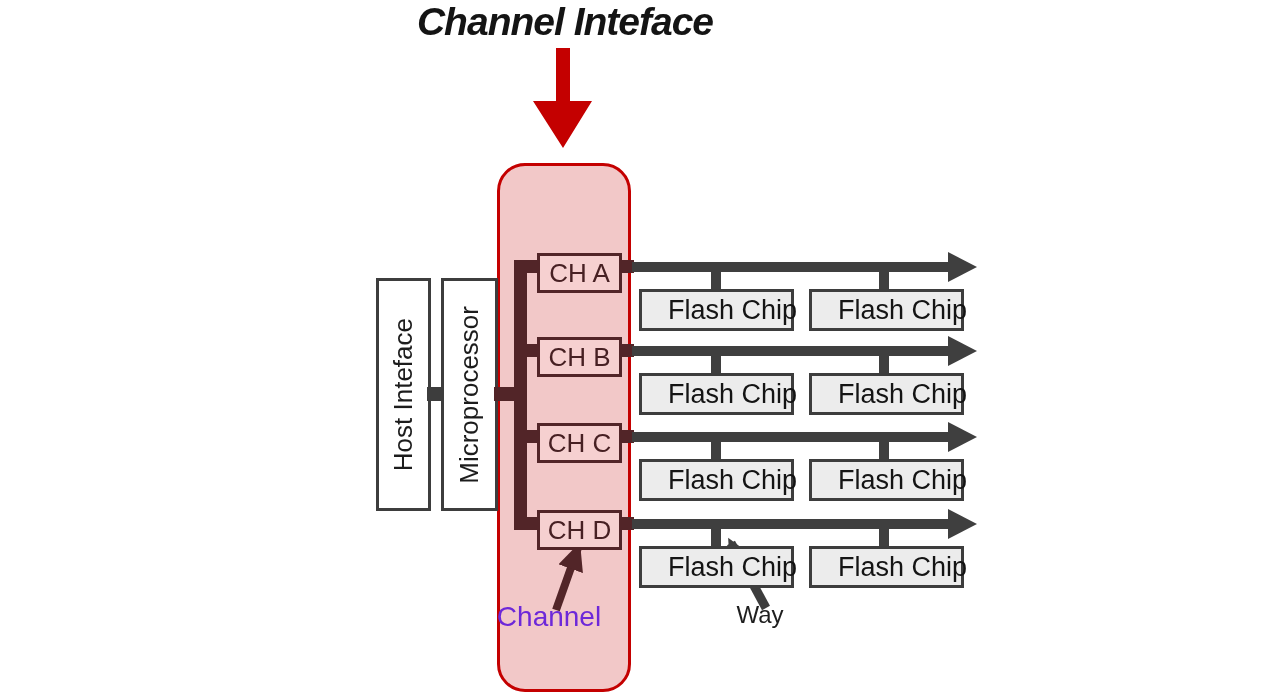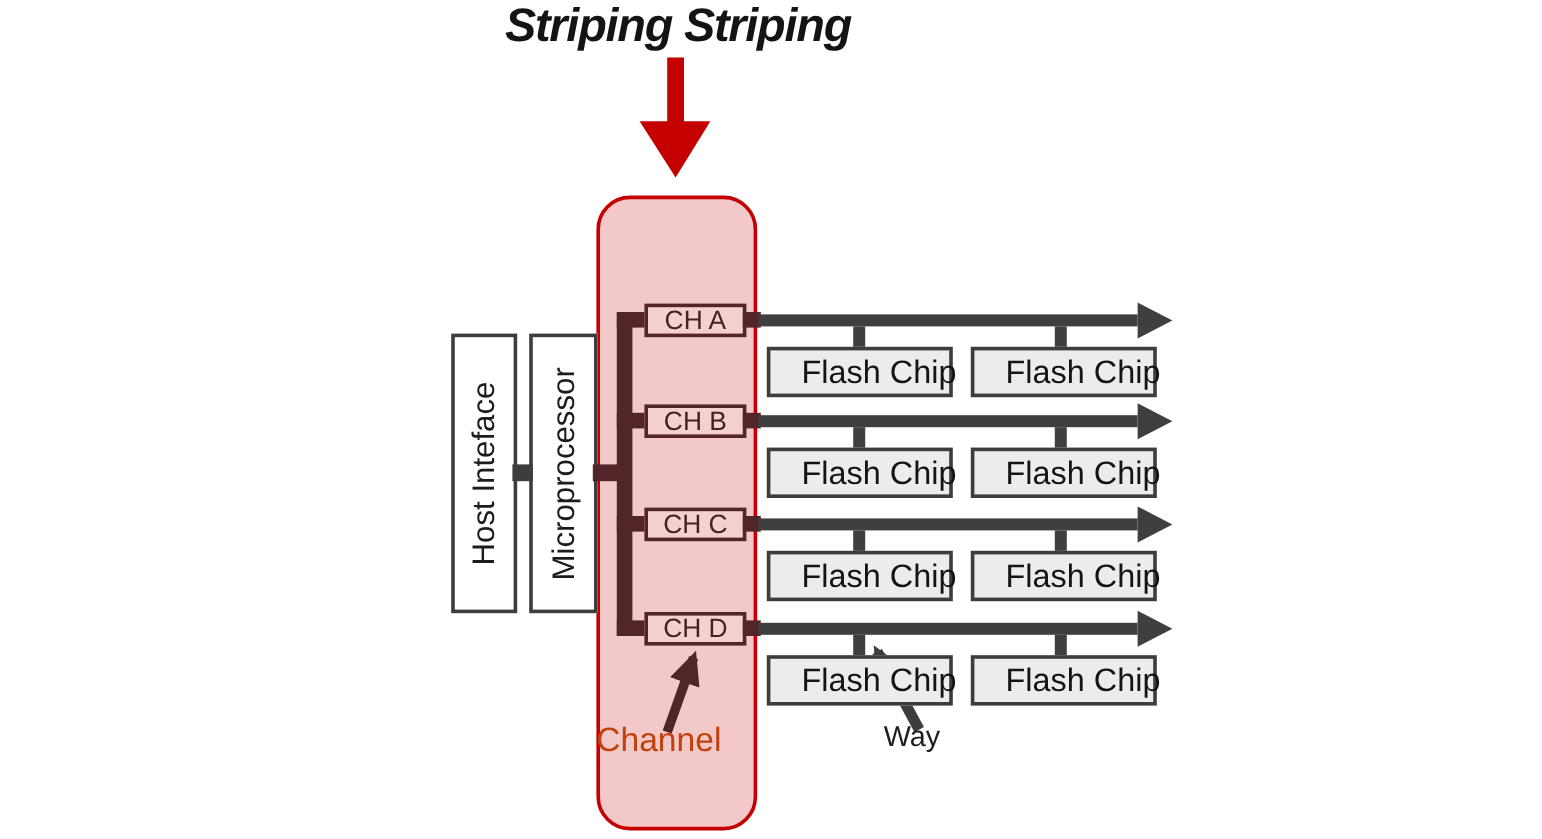--- a/index.html
+++ b/index.html
@@ -40,59 +40,59 @@
   .conn-maroon { position:absolute; left:494px; top:387px; width:24px; height:14px; background:#522528; }
   .trunk       { position:absolute; left:514px; top:261px; width:13px; height:269px; background:#522528; }
 
   
   .row { position:absolute; inset:0; }
   .row-a { --cy:267px; } .row-b { --cy:351px; } .row-c { --cy:437px; } .row-d { --cy:524px; }
 
   .branch { position:absolute; left:514px; top:calc(var(--cy) - 7px); width:30px; height:13px; background:#522528; }
   .rstub  { position:absolute; left:619px; top:calc(var(--cy) - 7px); width:15px; height:13px; background:#522528; }
   .chbox {
-    position:absolute; left:537px; top:calc(var(--cy) - 14px); width:85px; height:28px;
+    position:absolute; left:537px; top:calc(var(--cy) - 14px); width:85px; height:40px;
     background:#f6d0d0; border:3px solid #522528; box-sizing:border-box;
     display:flex; align-items:center; justify-content:center;
-    font-size:22px; color:#472023; white-space:nowrap;
+    font-size:26px; color:#472023; white-space:nowrap;
   }
   .bus { position:absolute; left:632px; top:calc(var(--cy) - 5px); width:316px; height:10px; background:#3f3f3f; }
   .bushead {
     position:absolute; left:948px; top:calc(var(--cy) - 15px); width:0; height:0;
     border-top:15px solid transparent; border-bottom:15px solid transparent;
     border-left:29px solid #3f3f3f;
   }
   .stub  { position:absolute; top:calc(var(--cy) + 5px); width:10px; height:18px; background:#3f3f3f; }
   .stub1 { left:711px; } .stub2 { left:879px; }
   .chip {
     position:absolute; top:calc(var(--cy) + 22px); width:155px; height:42px;
     background:#ececec; border:3px solid #3d3d3d; box-sizing:border-box;
     display:flex; align-items:center; justify-content:center;
     font-size:27px; color:#141414; white-space:nowrap;padding-left:32px;
   }
   .chip1 { left:639px; } .chip2 { left:809px; }
 
   
   .channel-label {
     position:absolute; left:487px; top:601px; width:124px; text-align:center;
-    font-size:28px; color:#c2410c; white-space:nowrap;
+    font-size:28px; color:#6d28d9; white-space:nowrap;
   }
   .way-label {
     position:absolute; left:716px; top:601px; width:88px; text-align:center;
     font-size:24px; color:#1e1e1e; white-space:nowrap;
   }
 
   .overlay { position:absolute; left:0; top:0; width:1285px; height:699px; pointer-events:none; }
 </style>
 </head>
 <body>
 
 <div class="canvas">
 
-  <div class="title">Striping Striping</div>
+  <div class="title">Channel Inteface</div>
 
   <div class="pink-region"></div>
 
   <svg class="overlay" viewBox="0 0 1285 699">
     <defs>
       <marker id="head-maroon" markerUnits="userSpaceOnUse" markerWidth="30" markerHeight="26" refX="22" refY="13" orient="auto">
         <path d="M0,0 L28,13 L0,26 Z" fill="#522528"></path>
       </marker>
       <marker id="head-gray" markerUnits="userSpaceOnUse" markerWidth="32" markerHeight="28" refX="24" refY="14" orient="auto">
         <path d="M0,0 L30,14 L0,28 Z" fill="#3d3d3d"></path>

